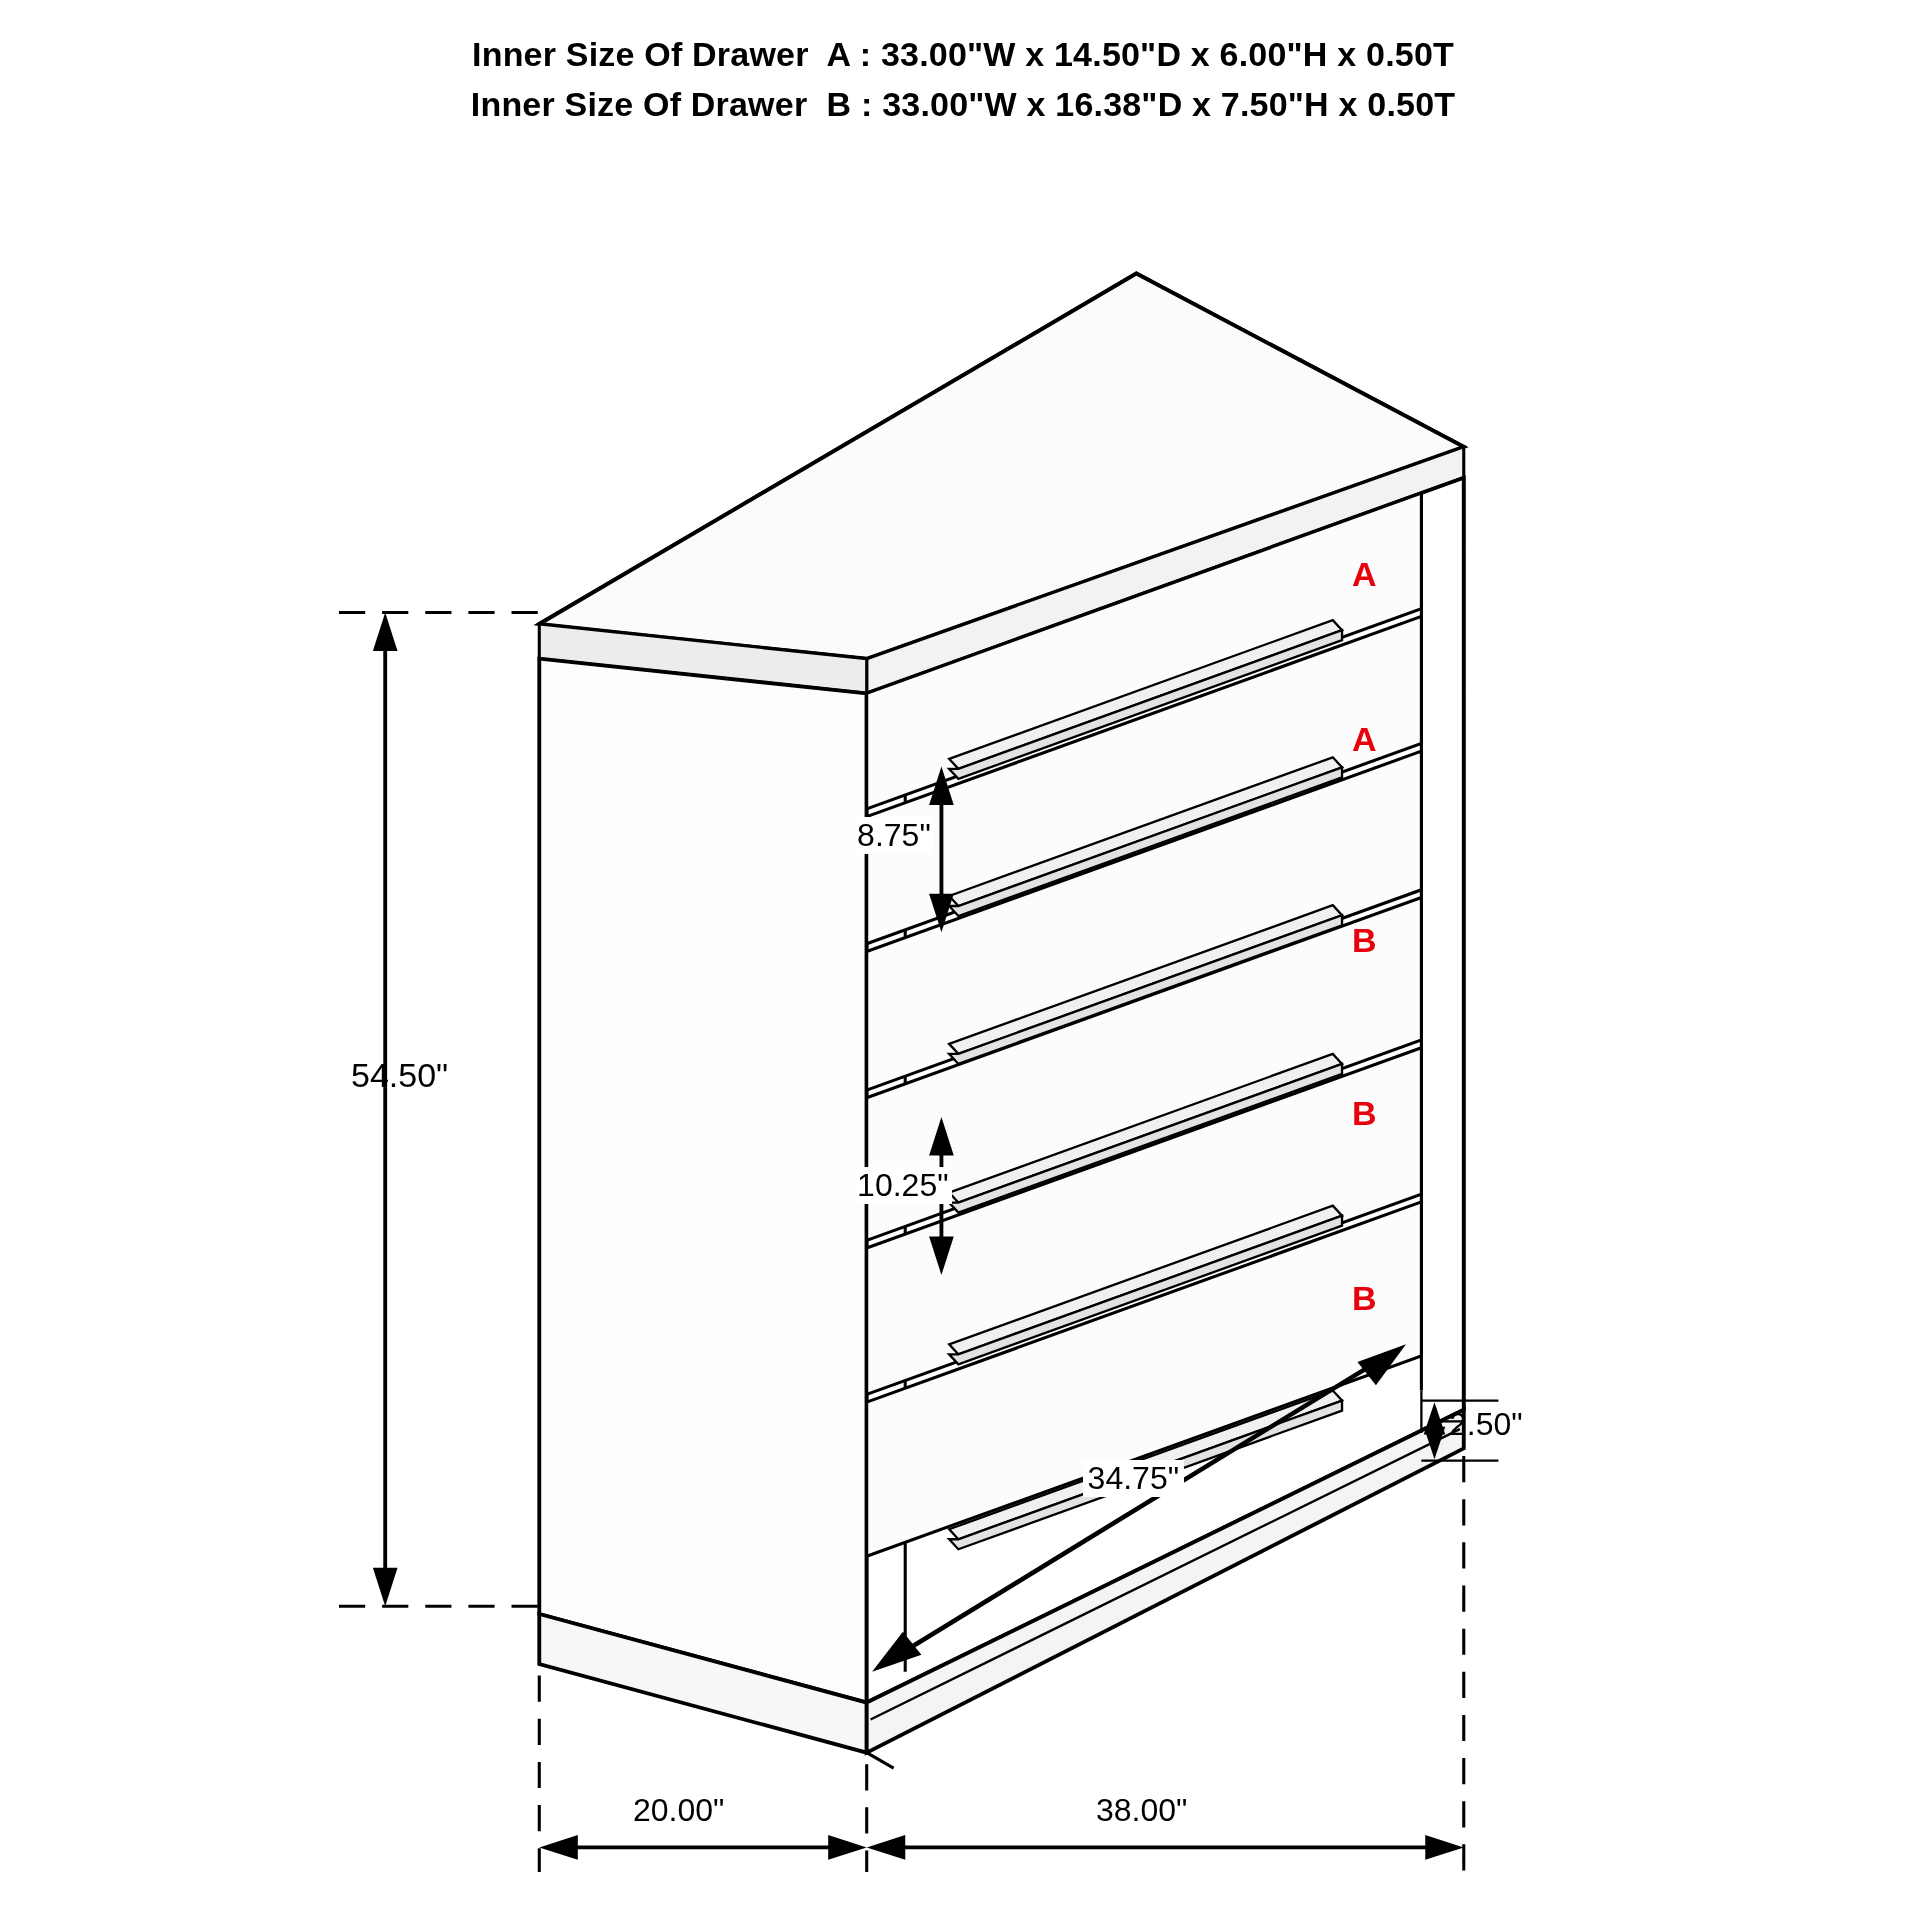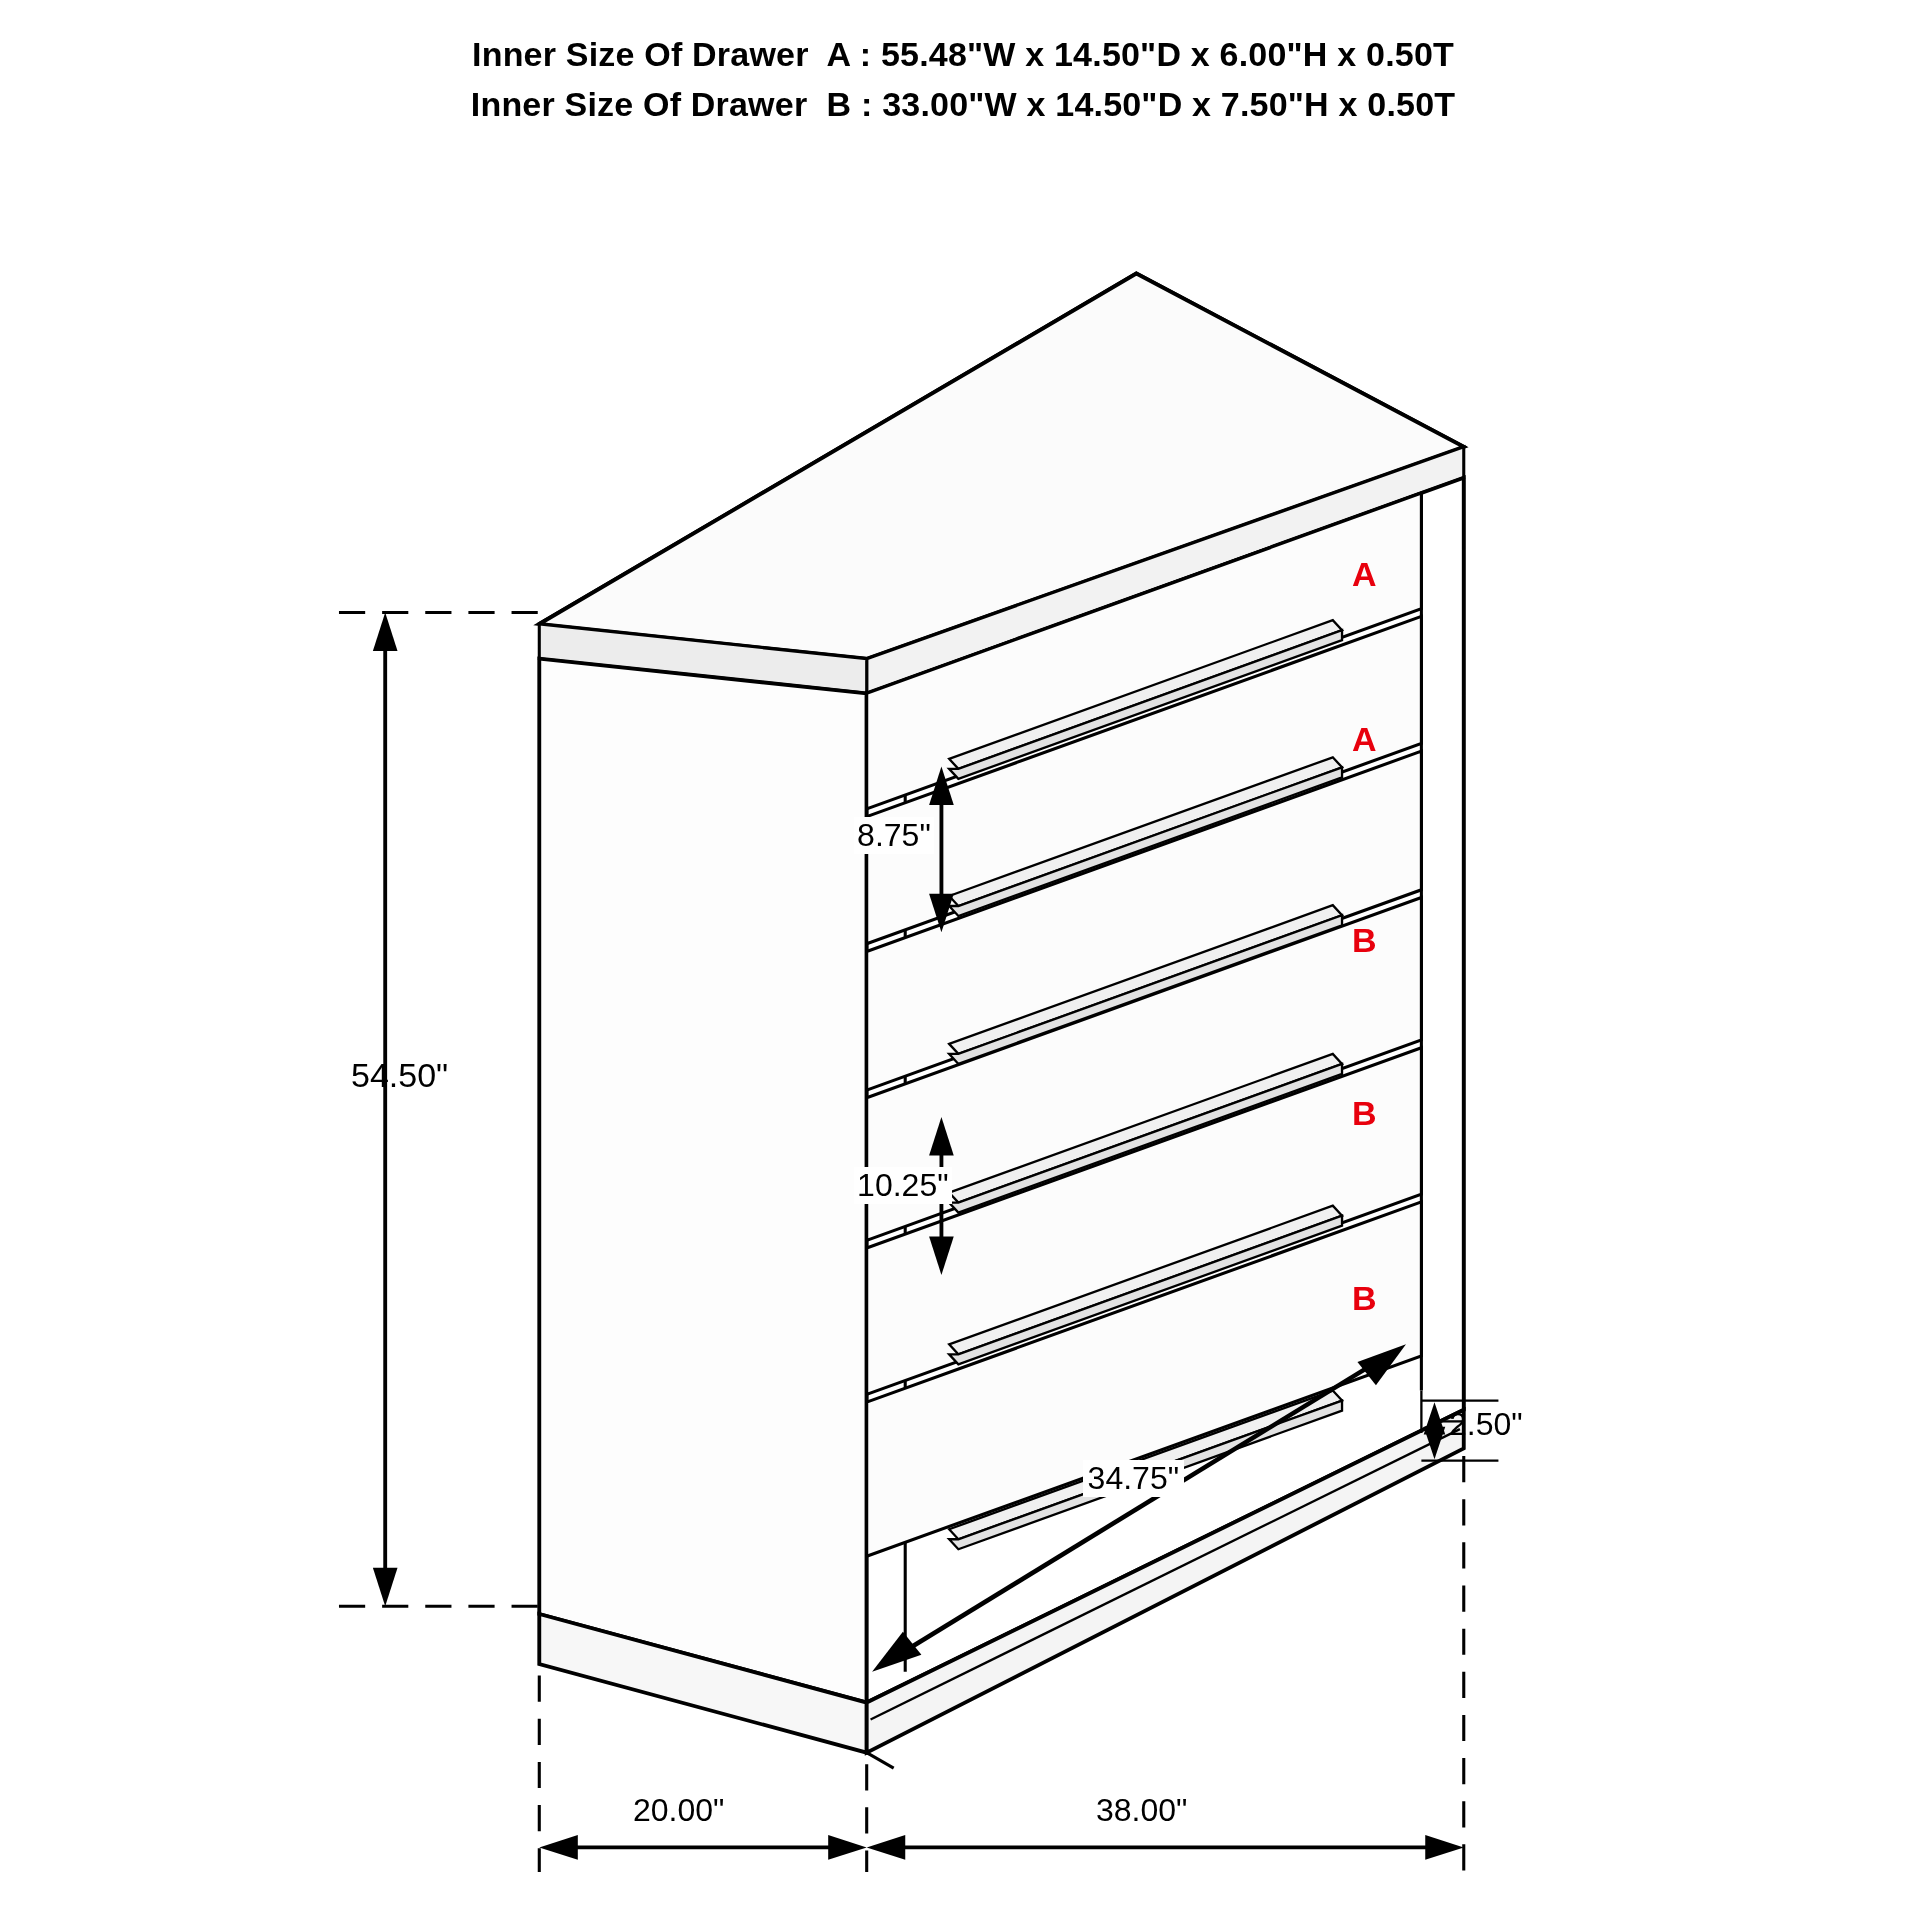--- a/index.html
+++ b/index.html
@@ -47,22 +47,22 @@
     font-weight: bold;
     color: #e8000d;
     white-space: nowrap;
   }
 </style>
 </head>
 <body>
 
 <div id="page">
 
-  <div class="hdr" id="hdr1">Inner Size Of Drawer  A : 55.48"W x 14.50"D x 6.00"H x 0.50T</div>
-  <div class="hdr" id="hdr2">Inner Size Of Drawer  B : 33.00"W x 14.50"D x 7.50"H x 0.50T</div>
+  <div class="hdr" id="hdr1">Inner Size Of Drawer  A : 33.00"W x 14.50"D x 6.00"H x 0.50T</div>
+  <div class="hdr" id="hdr2">Inner Size Of Drawer  B : 33.00"W x 16.38"D x 7.50"H x 0.50T</div>
 
   <svg id="art" width="1926" height="1926" viewBox="0 0 2500 2500">
 
     <g fill="none" stroke="#000000" stroke-width="4" stroke-linejoin="miter" stroke-linecap="butt">
 
       <polygon points="700,810 1475,355 1900,580 1845,620 1125,620" fill="#ffffff" stroke="#000000" stroke-width="5"></polygon>
       <polygon points="700,810 1475,355 1900,580 1125,855" fill="#fbfbfb" stroke="#000000" stroke-width="5"></polygon>
 
       <polygon points="1125,855 1900,580 1900,620 1125,900" fill="#f2f2f2" stroke="#000000" stroke-width="4"></polygon>
       <polygon points="700,810 1125,855 1125,900 700,855" fill="#ececec" stroke="#000000" stroke-width="4"></polygon>

